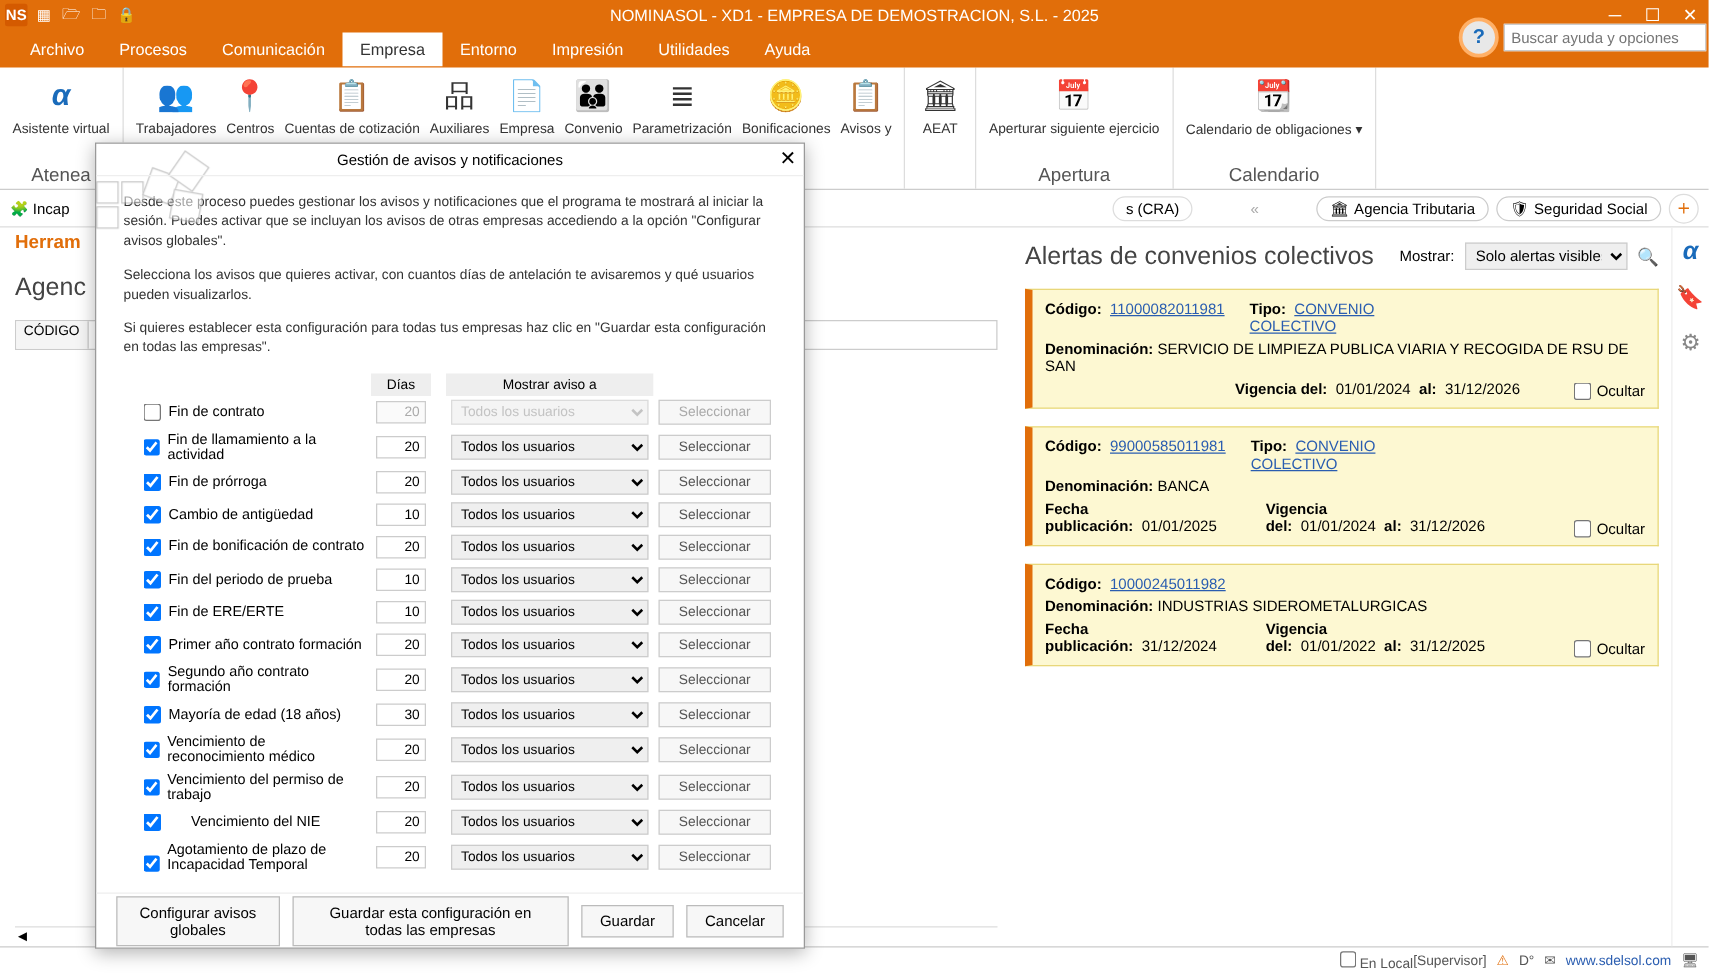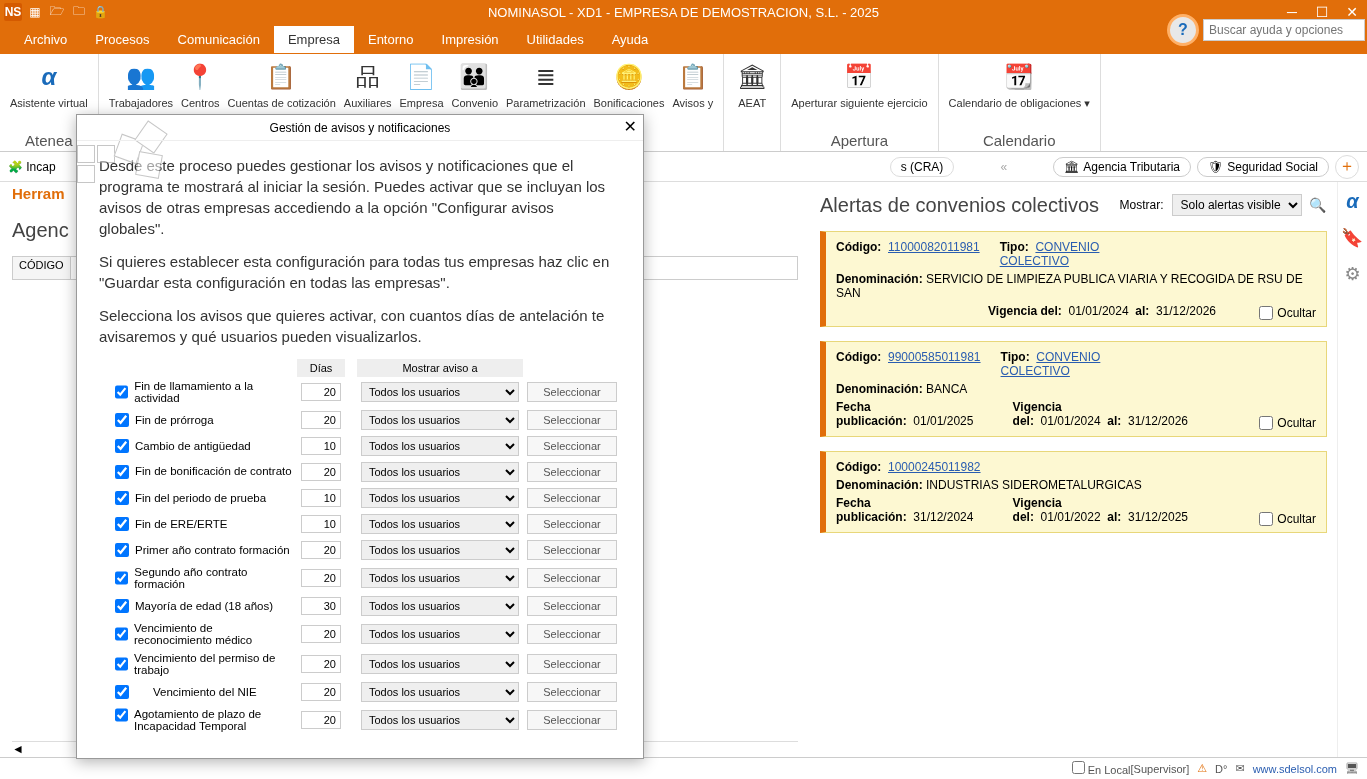--- a/index.html
+++ b/index.html
@@ -52,21 +52,21 @@
 
 .rightstrip { width: 30px; border-left: 1px solid #eee; display: flex; flex-direction: column; align-items: center; gap: 14px; padding-top: 8px; }
 .rightstrip span { font-size: 18px; color: #888; cursor: pointer; }
 .rightstrip .alpha { color: #1a6bba; font-style: italic; font-weight: bold; font-size: 20px; }
 .rightstrip .bm { color: #e16e0a; }
 
 .dialog { position: absolute; left: 76px; top: 114px; width: 568px; height: 645px; background: #fff; border: 1px solid #999; box-shadow: 0 3px 14px rgba(0,0,0,.3); z-index: 100; display: flex; flex-direction: column; }
 .dialog .dtitle { height: 26px; display: flex; align-items: center; justify-content: center; font-size: 12px; position: relative; border-bottom: 1px solid #eee; }
 .dialog .dtitle .close { position: absolute; right: 6px; top: 2px; font-size: 16px; cursor: pointer; }
 .dialog .dbody { flex: 1; padding: 14px 22px; overflow: auto; }
-.dialog .dbody p { font-size: 15px; line-height: 1.4; margin-bottom: 12px; color: #333; }
+.dialog .dbody p { font-size: 11px; line-height: 1.4; margin-bottom: 12px; color: #333; }
 .dialog table { width: 100%; border-collapse: collapse; }
 .dialog th { background: #eee; font-weight: normal; font-size: 11px; padding: 3px 6px; text-align: center; }
 .dialog td { padding: 3px 4px; font-size: 11.5px; vertical-align: middle; }
 .dialog td.days input { width: 40px; text-align: right; border: 1px solid #ccc; padding: 2px 4px; font-size: 11px; }
 .dialog td.user select { width: 158px; border: 1px solid #ccc; padding: 2px 3px; font-size: 11px; }
 .dialog td.sel button { width: 90px; padding: 3px 0; border: 1px solid #ccc; background: #f7f7f7; font-size: 11px; color: #555; cursor: pointer; }
 .dialog td.lbl { width: 266px; }
 .dialog input[type=checkbox]{ width:14px; height:14px; }
 .dialog .dfoot { height: 44px; border-top: 1px solid #eee; display: flex; align-items: center; justify-content: flex-end; gap: 10px; padding: 0 16px; }
 .dialog .dfoot button { padding: 5px 14px; border: 1px solid #bbb; background: #f7f7f7; font-size: 12px; cursor: pointer; }
@@ -303,36 +303,48 @@
     <span style="left:44px;top:24px;width:24px;height:24px;transform:rotate(20deg)"></span>
     <span style="left:66px;top:12px;width:24px;height:24px;transform:rotate(35deg)"></span>
     <span style="left:64px;top:40px;width:24px;height:24px;transform:rotate(10deg)"></span>
   </div>
   <div class="dtitle">
     <span>Gestión de avisos y notificaciones</span>
     <span class="close">✕</span>
   </div>
   <div class="dbody">
     <p>Desde este proceso puedes gestionar los avisos y notificaciones que el programa te mostrará al iniciar la sesión. Puedes activar que se incluyan los avisos de otras empresas accediendo a la opción "Configurar avisos globales".</p>
+    <p>Selecciona los avisos que quieres activar, con cuantos días de antelación te avisaremos y qué usuarios pueden visualizarlos.</p>
     <p>Si quieres establecer esta configuración para todas tus empresas haz clic en "Guardar esta configuración en todas las empresas".</p>
-    <p>Selecciona los avisos que quieres activar, con cuantos días de antelación te avisaremos y qué usuarios pueden visualizarlos.</p>
     <table>
       <tbody>
           <tr>
             <th style="width:288px;background:#fff"></th>
             <th style="width:48px">Días</th>
             <th style="width:8px;background:#fff"></th>
             <th>Mostrar aviso a</th>
             <th style="width:96px;background:#fff"></th>
           </tr>
       </tbody>
         <tbody id="dialog-rows">
           <tr>
             <td class="lbl">
               <span style="display:flex;align-items:center;gap:6px;padding-left:12px">
+                <input type="checkbox" style="">
+                <span>Fin de contrato</span>
+              </span>
+            </td>
+            <td class="days"><input value="20" disabled="" style="color: rgb(170, 170, 170);"></td>
+            <td></td>
+            <td class="user"><select disabled="" style="color:#aaa"><option>Todos los usuarios</option></select></td>
+            <td class="sel"><button disabled="" style="color:#aaa">Seleccionar</button></td>
+          </tr>
+          <tr>
+            <td class="lbl">
+              <span style="display:flex;align-items:center;gap:6px;padding-left:12px">
                 <input type="checkbox" checked="" style="">
                 <span>Fin de llamamiento a la actividad</span>
               </span>
             </td>
             <td class="days"><input value="20" style=""></td>
             <td></td>
             <td class="user"><select style=""><option>Todos los usuarios</option></select></td>
             <td class="sel"><button style="">Seleccionar</button></td>
           </tr>
           <tr>
@@ -462,26 +474,34 @@
                 <span>Vencimiento del NIE</span>
               </span>
             </td>
             <td class="days"><input value="20" style=""></td>
             <td></td>
             <td class="user"><select style=""><option>Todos los usuarios</option></select></td>
             <td class="sel"><button style="">Seleccionar</button></td>
           </tr>
           <tr>
             <td class="lbl">
-              <span style="display:flex;align-items:flex-start;gap:6px;padding-left:12px">
+              <span style="display:flex;align-items:flex-end;gap:6px;padding-left:12px">
                 <input type="checkbox" checked="" style="">
                 <span>Agotamiento de plazo de Incapacidad Temporal</span>
               </span>
             </td>
             <td class="days"><input value="20" style=""></td>
             <td></td>
             <td class="user"><select style=""><option>Todos los usuarios</option></select></td>
             <td class="sel"><button style="">Seleccionar</button></td>
           </tr>
         </tbody>
     </table>
   </div>
+  <div class="dfoot">
+    <div class="leftbtns">
+      <button>Configurar avisos globales</button>
+      <button>Guardar esta configuración en todas las empresas</button>
+    </div>
+    <button>Guardar</button>
+    <button>Cancelar</button>
+  </div>
 </div>
 
 </body></html>

